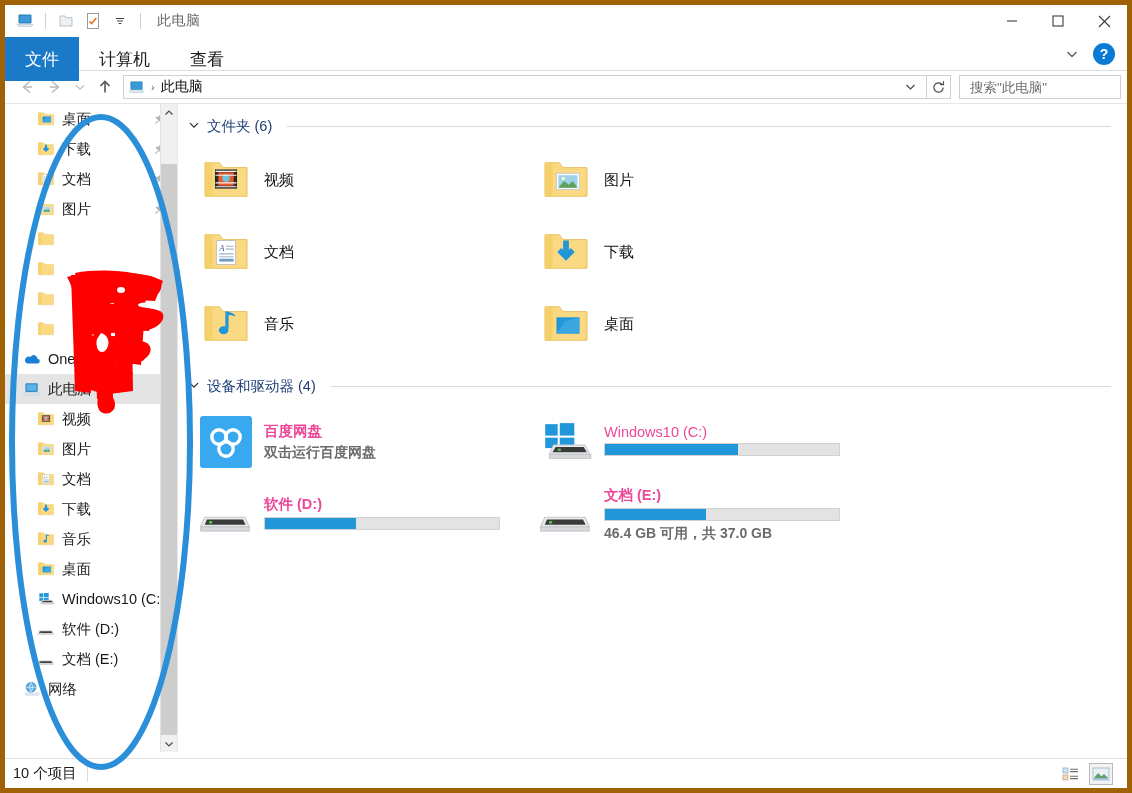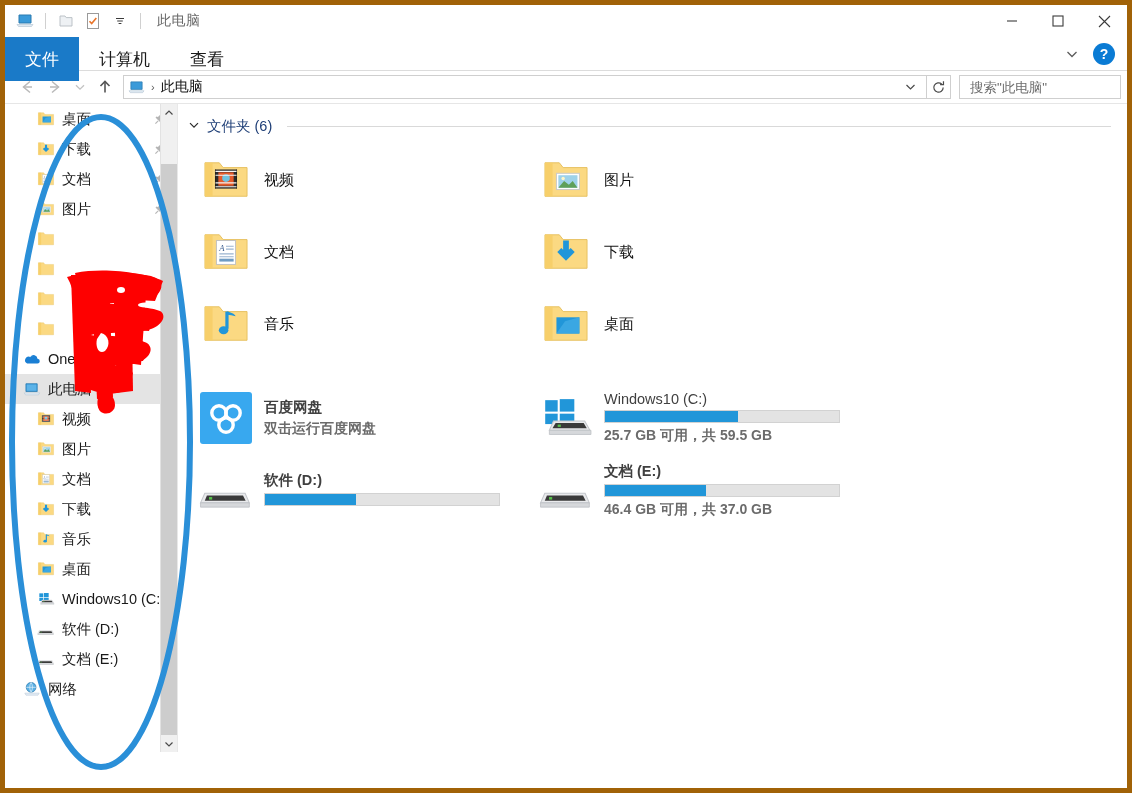--- a/index.html
+++ b/index.html
@@ -114,21 +114,21 @@
 
   .tiles{display:flex;flex-wrap:wrap;padding:6px 0 0 14px;}
   .tile{width:340px;height:72px;display:flex;align-items:center;gap:12px;padding-left:8px;box-sizing:border-box;}
   .tile .tico{width:52px;height:52px;flex:none;display:flex;align-items:center;justify-content:center;}
   .tile .tname{font-size:15px;color:#111;}
 
   .dtiles{display:flex;flex-wrap:wrap;padding:8px 0 0 14px;}
   .dtile{width:340px;height:72px;display:flex;align-items:center;gap:10px;padding-left:6px;box-sizing:border-box;}
   .dtile .dico{width:56px;height:48px;flex:none;display:flex;align-items:center;justify-content:center;}
   .dtile .dinfo{flex:1;min-width:0;}
-  .dtile .dname{font-size:14.5px;color:#404040;font-weight:bold;margin-bottom:3px;white-space:nowrap;}
+  .dtile .dname{font-size:14.5px;color:#ec4899;font-weight:bold;margin-bottom:3px;white-space:nowrap;}
   .dtile .dname.plain{font-weight:normal;}
   .dtile .dsub{font-size:14px;color:#6b6b6b;white-space:nowrap;font-weight:bold;}
   .bar{height:13px;background:#e3e3e3;border:1px solid #d2d2d2;box-sizing:border-box;margin:1px 0 4px 0;width:236px;}
   .bar > i{display:block;height:100%;background:#2196d9;}
 
   
   .statusbar{
     position:absolute;left:0;right:0;bottom:0;height:30px;
     border-top:1px solid #e2e2e2;background:#fff;
     display:flex;align-items:center;padding:0 8px;box-sizing:border-box;
@@ -627,20 +627,29 @@
                   <rect x="16" y="16" width="24" height="17" fill="#2196d9"></rect>
                   <path d="M16 33l9-13 15-4v17z" fill="#3aa7e3"></path>
                 </svg>
               </span>
               <span class="tname">桌面</span>
             </div>
           </div>
       </div>
 
       <div class="group" style="margin-top:14px;">
+        <div class="grouphdr">
+          <span class="gchev">
+            <svg width="12" height="12" viewBox="0 0 12 12">
+                <path d="M2 4.2l4 4 4-4" fill="none" stroke="#2b2b2b" stroke-width="1.2"></path>
+              </svg>
+          </span>
+          <span class="gtitle">设备和驱动器 (4)</span>
+          <span class="grule"></span>
+        </div>
         <div class="dtiles" id="drive-tiles">
             <div class="dtile">
               <span class="dico">
                 <svg width="52" height="52" viewBox="0 0 52 52">
                   <rect x="0" y="0" width="52" height="52" rx="3" fill="#38a8ef"></rect>
                   <circle cx="19" cy="21" r="7.2" fill="none" stroke="#fff" stroke-width="3.4"></circle>
                   <circle cx="33" cy="21" r="7.2" fill="none" stroke="#fff" stroke-width="3.4"></circle>
                   <circle cx="26" cy="33" r="7.2" fill="none" stroke="#fff" stroke-width="3.4"></circle>
                 </svg>
               </span>
@@ -660,21 +669,20 @@
                   <path d="M16 26h27l3 5H13z" fill="#3a3a3a"></path>
                   <rect x="18" y="27.5" width="3" height="2.2" fill="#57c24a"></rect>
                   <path d="M10 33h40v4H10z" fill="#d6d8db" stroke="#bfc2c6" stroke-width=".8"></path>
                 </svg>
               </span>
               <div class="dinfo">
                 <div class="dname plain">Windows10 (C:)</div>
                 <div class="bar">
                   <i style="width: 57%;"></i>
                 </div>
-                <div class="dsub">25.7 GB 可用，共 59.5 GB</div>
               </div>
             </div>
             <div class="dtile">
               <span class="dico">
                 <svg width="56" height="40.32" viewBox="0 0 52 38">
                   <path d="M6 22h38l4 9H2z" fill="#e9eaec" stroke="#c4c7cb" stroke-width="1"></path>
                   <path d="M8 24h34l2.5 5H6z" fill="#3a3a3a"></path>
                   <rect x="10" y="25.5" width="3" height="2.4" fill="#57c24a"></rect>
                   <path d="M2 31h46v4H2z" fill="#d6d8db" stroke="#bfc2c6" stroke-width=".8"></path>
                 </svg>
@@ -702,20 +710,42 @@
                 </div>
                 <div class="dsub">46.4 GB 可用，共 37.0 GB</div>
               </div>
             </div>
           </div>
       </div>
 
     </div>
   </div>
 
+  <div class="statusbar">
+    <div class="status-left">
+      <span>10 个项目</span>
+      <span class="status-sep"></span>
+    </div>
+    <div class="viewbtns">
+      <div class="vbtn">
+        <svg width="18" height="14" viewBox="0 0 18 14">
+          <rect x="1" y="1" width="5" height="5" fill="#cfe3f5" stroke="#7ea6c9" stroke-width=".7"></rect>
+          <rect x="1" y="8" width="5" height="5" fill="#f2d7c0" stroke="#c99a6e" stroke-width=".7"></rect>
+          <path d="M8 2.2h8M8 4.6h8M8 9.2h8M8 11.6h8" stroke="#6f6f6f" stroke-width="1.1"></path>
+        </svg>
+      </div>
+      <div class="vbtn on">
+        <svg width="18" height="14" viewBox="0 0 18 14">
+          <rect x="1" y="1" width="16" height="12" fill="#e8f0f7" stroke="#9ab3c7" stroke-width=".8"></rect>
+          <path d="M2 11l4.2-5 3.2 3.4 2.6-2.4L16 11z" fill="#5f9e64"></path>
+          <path d="M2 11.8h14" stroke="#8fb6d3" stroke-width="1.4"></path>
+        </svg>
+      </div>
+    </div>
+  </div>
 
   <svg class="annot" width="1132" height="793">
 
     <g>
       <path d="M62,272 C80,266 110,266 140,270 C158,272 160,282 152,290
                C142,298 112,296 96,300 C112,302 140,300 155,306
                C162,310 158,320 146,324 C128,330 100,326 86,330
                C100,334 130,332 142,338 C150,344 144,354 132,358
                C118,362 96,358 88,362 C100,368 118,366 126,372
                C130,378 122,386 112,388 C100,390 86,386 80,382

